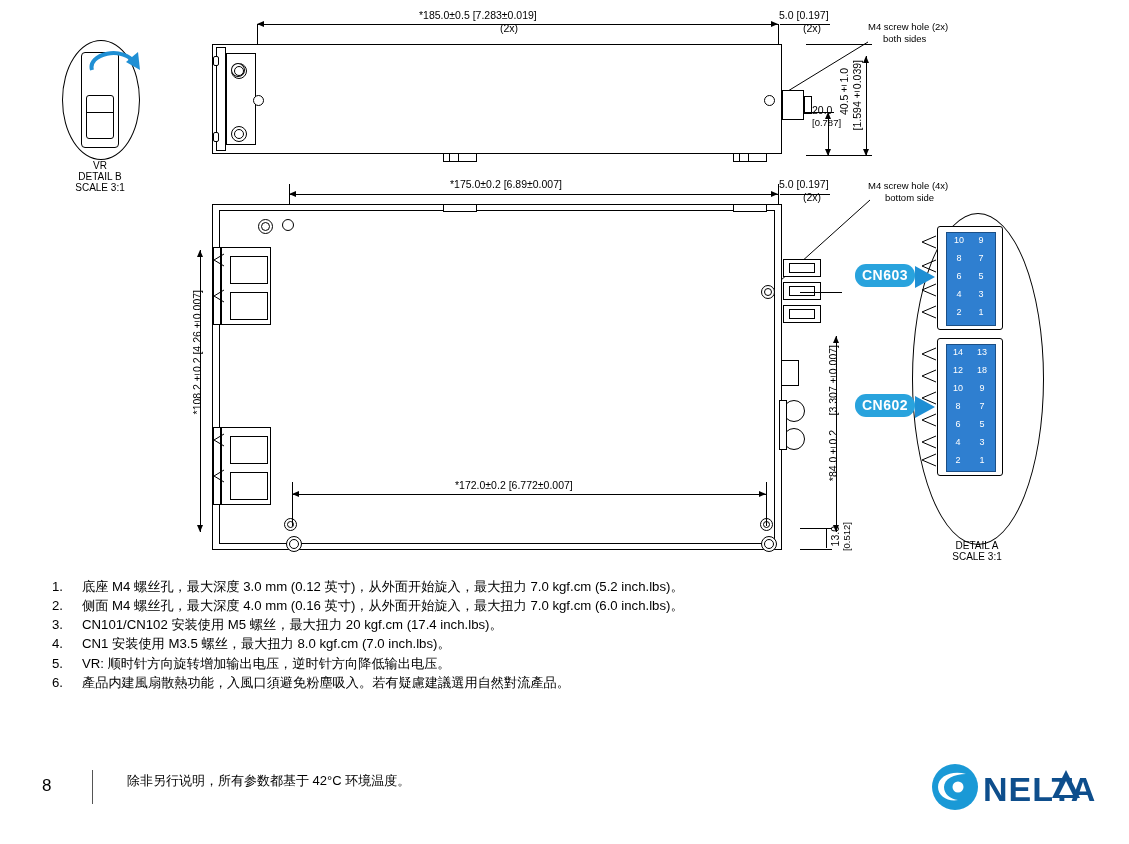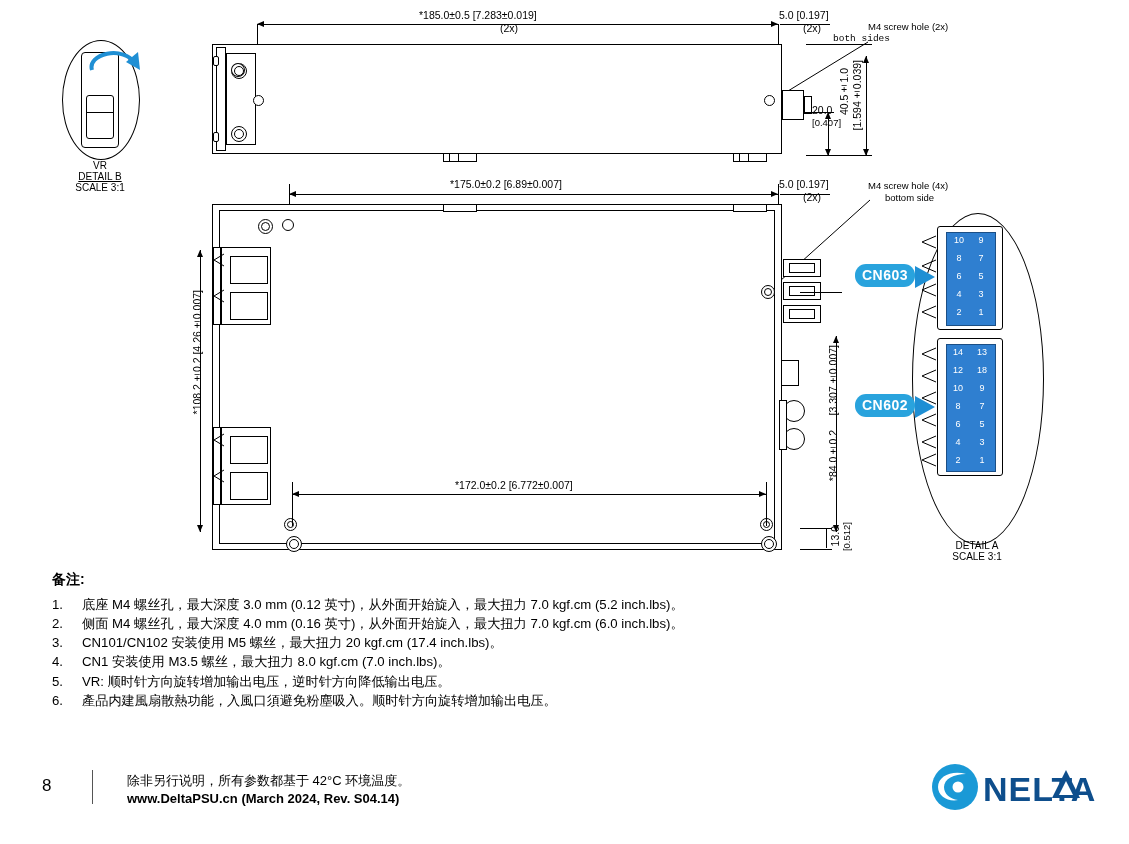--- a/index.html
+++ b/index.html
@@ -47,21 +47,21 @@
   <div class="ln vline abs" style="left:257px;top:24px;height:22px;"></div>
   <div class="ln vline abs" style="left:778px;top:24px;height:22px;"></div>
   <div class="dim abs" style="left:419px;top:9px;">*185.0±0.5  [7.283±0.019]</div>
   <div class="dim abs" style="left:500px;top:22px;">(2x)</div>
 
   <div class="ln hline abs" style="left:780px;top:24px;width:50px;"></div>
   <div class="dim abs" style="left:779px;top:9px;">5.0  [0.197]</div>
   <div class="dim abs" style="left:803px;top:22px;">(2x)</div>
 
   <div class="dim-sm abs" style="left:868px;top:21px;">M4 screw hole (2x)</div>
-  <div class="dim-sm abs" style="left:833px;top:33px;font-family:Liberation Mono, monospace;">both sides</div>
+  <div class="dim-sm abs" style="left:883px;top:33px;">both sides</div>
   <svg class="abs" style="left:760px;top:40px;" width="130" height="70">
     <line x1="108" y1="2" x2="10" y2="62" stroke="#000" stroke-width="1"></line>
     <polygon points="10,62 20,58 17,65" fill="#000"></polygon>
   </svg>
 
   <div class="body-outline" style="left:212px;top:44px;width:570px;height:110px;"></div>
   <div class="thin" style="left:216px;top:47px;width:10px;height:104px;"></div>
   <div class="thin" style="left:226px;top:53px;width:30px;height:92px;background:#fff;"></div>
 
   <div class="circ" style="left:231px;top:63px;width:14px;height:14px;"></div>
@@ -90,32 +90,32 @@
   <div class="ln hline abs" style="left:806px;top:44px;width:66px;"></div>
   <div class="ln hline abs" style="left:806px;top:155px;width:66px;"></div>
   <div class="vert abs" style="left:838px;top:68px;">40.5±1.0</div>
   <div class="vert abs" style="left:851px;top:60px;">[1.594±0.039]</div>
 
   <div class="ln vline abs" style="left:828px;top:112px;height:43px;"></div>
   <div class="tri u abs" style="left:824.5px;top:112px;"></div>
   <div class="tri d abs" style="left:824.5px;top:149px;"></div>
   <div class="ln hline abs" style="left:804px;top:112px;width:30px;"></div>
   <div class="dim abs" style="left:812px;top:104px;">20.0</div>
-  <div class="dim-sm abs" style="left:812px;top:117px;">[0.407]</div>
+  <div class="dim-sm abs" style="left:812px;top:117px;">[0.787]</div>
 
   <div class="ellipse" style="left:62px;top:40px;width:76px;height:118px;"></div>
   <div class="thin" style="left:81px;top:52px;width:38px;height:96px;border-radius:4px;"></div>
   <div class="thin" style="left:86px;top:95px;width:28px;height:44px;border-radius:3px;"></div>
   <div class="ln hline abs" style="left:86px;top:112px;width:28px;"></div>
   <svg class="abs" style="left:88px;top:48px;" width="60" height="32">
     <path d="M4,22 A22,14 0 0 1 46,14" stroke="#1f8fd4" stroke-width="4" fill="none"></path>
     <polygon points="50,4 52,22 38,14" fill="#1f8fd4"></polygon>
   </svg>
   <div class="lbl abs" style="left:60px;top:160px;width:80px;">VR</div>
-  <div class="lbl abs" style="left:60px;top:171px;width:80px;text-decoration:underline;">DETAIL  B</div>
+  <div class="lbl abs" style="left:60px;top:171px;width:80px;">DETAIL  B</div>
   <div class="lbl abs" style="left:60px;top:182px;width:80px;">SCALE  3:1</div>
 
   <div class="ln hline abs" style="left:289px;top:194px;width:489px;"></div>
   <div class="tri l abs" style="left:289px;top:190.5px;"></div>
   <div class="tri r abs" style="left:771px;top:190.5px;"></div>
   <div class="ln vline abs" style="left:289px;top:184px;height:26px;"></div>
   <div class="ln vline abs" style="left:778px;top:184px;height:26px;"></div>
   <div class="dim abs" style="left:450px;top:178px;">*175.0±0.2   [6.89±0.007]</div>
 
   <div class="ln hline abs" style="left:780px;top:194px;width:50px;"></div>
@@ -255,21 +255,20 @@
     <path d="M20,94 L6,100 L20,106" stroke="#000" fill="none" stroke-width="1"></path>
     <path d="M20,112 L6,118 L20,124" stroke="#000" fill="none" stroke-width="1"></path>
   </svg>
   <div class="cn-badge" style="left:855px;top:394px;">CN602</div>
   <div class="arrowblue" style="left:915px;top:396px;"></div>
 
   <div class="lbl abs" style="left:917px;top:540px;width:120px;">DETAIL  A</div>
   <div class="lbl abs" style="left:917px;top:551px;width:120px;">SCALE  3:1</div>
 
   <div class="abs" style="left:52px;top:571px;width:1030px;">
-    <div class="notes-title">备注:</div>
     <div style="margin-top:6px;">
       <div class="note-row">
         <div class="note-num">1.</div>
         <div class="note-txt">底座 M4 螺丝孔，最大深度 3.0 mm  (0.12 英寸)，从外面开始旋入，最大扭力 7.0 kgf.cm (5.2 inch.lbs)。</div>
       </div>
       <div class="note-row">
         <div class="note-num">2.</div>
         <div class="note-txt">侧面 M4 螺丝孔，最大深度 4.0 mm  (0.16 英寸)，从外面开始旋入，最大扭力 7.0 kgf.cm (6.0 inch.lbs)。</div>
       </div>
       <div class="note-row">
@@ -279,29 +278,28 @@
       <div class="note-row">
         <div class="note-num">4.</div>
         <div class="note-txt">CN1 安装使用 M3.5 螺丝，最大扭力 8.0 kgf.cm (7.0 inch.lbs)。</div>
       </div>
       <div class="note-row">
         <div class="note-num">5.</div>
         <div class="note-txt">VR: 顺时针方向旋转增加输出电压，逆时针方向降低输出电压。</div>
       </div>
       <div class="note-row">
         <div class="note-num">6.</div>
-        <div class="note-txt">產品内建風扇散熱功能，入風口須避免粉塵吸入。顺时针方向旋转增加输出电压。</div>
+        <div class="note-txt">產品内建風扇散熱功能，入風口須避免粉塵吸入。若有疑慮建議選用自然對流產品。</div>
       </div>
     </div>
   </div>
 
   <div class="footer-num abs" style="left:42px;top:776px;">8</div>
   <div class="ln vline abs" style="left:92px;top:770px;height:34px;background:#555;"></div>
   <div class="footer-l1 abs" style="left:127px;top:772px;">除非另行说明，所有参数都基于 42°C 环境温度。</div>
-  <div class="footer-l2 abs" style="left:127px;top:791px;">www.DeltaPSU.cn (March 2024, Rev. S04.14)</div>
 
   <svg class="abs" style="left:928px;top:762px;" width="58" height="50">
     <circle cx="27" cy="25" r="23" fill="#1a99d6"></circle>
     <path d="M38,12 C24,8 10,14 10,25 C10,34 20,40 30,38 C22,37 16,32 16,25 C16,17 26,12 38,12 Z" fill="#ffffff"></path>
     <circle cx="30" cy="25" r="5.5" fill="#ffffff"></circle>
   </svg>
   <div class="delta-text abs" style="left:983px;top:770px;">NELTA</div>
   <svg class="abs" style="left:1052px;top:768px;" width="34" height="38">
     <polygon points="14,2 28,30 0,30" fill="#0e4e8c"></polygon>
     <polygon points="14,13 21,27 7,27" fill="#ffffff"></polygon>

